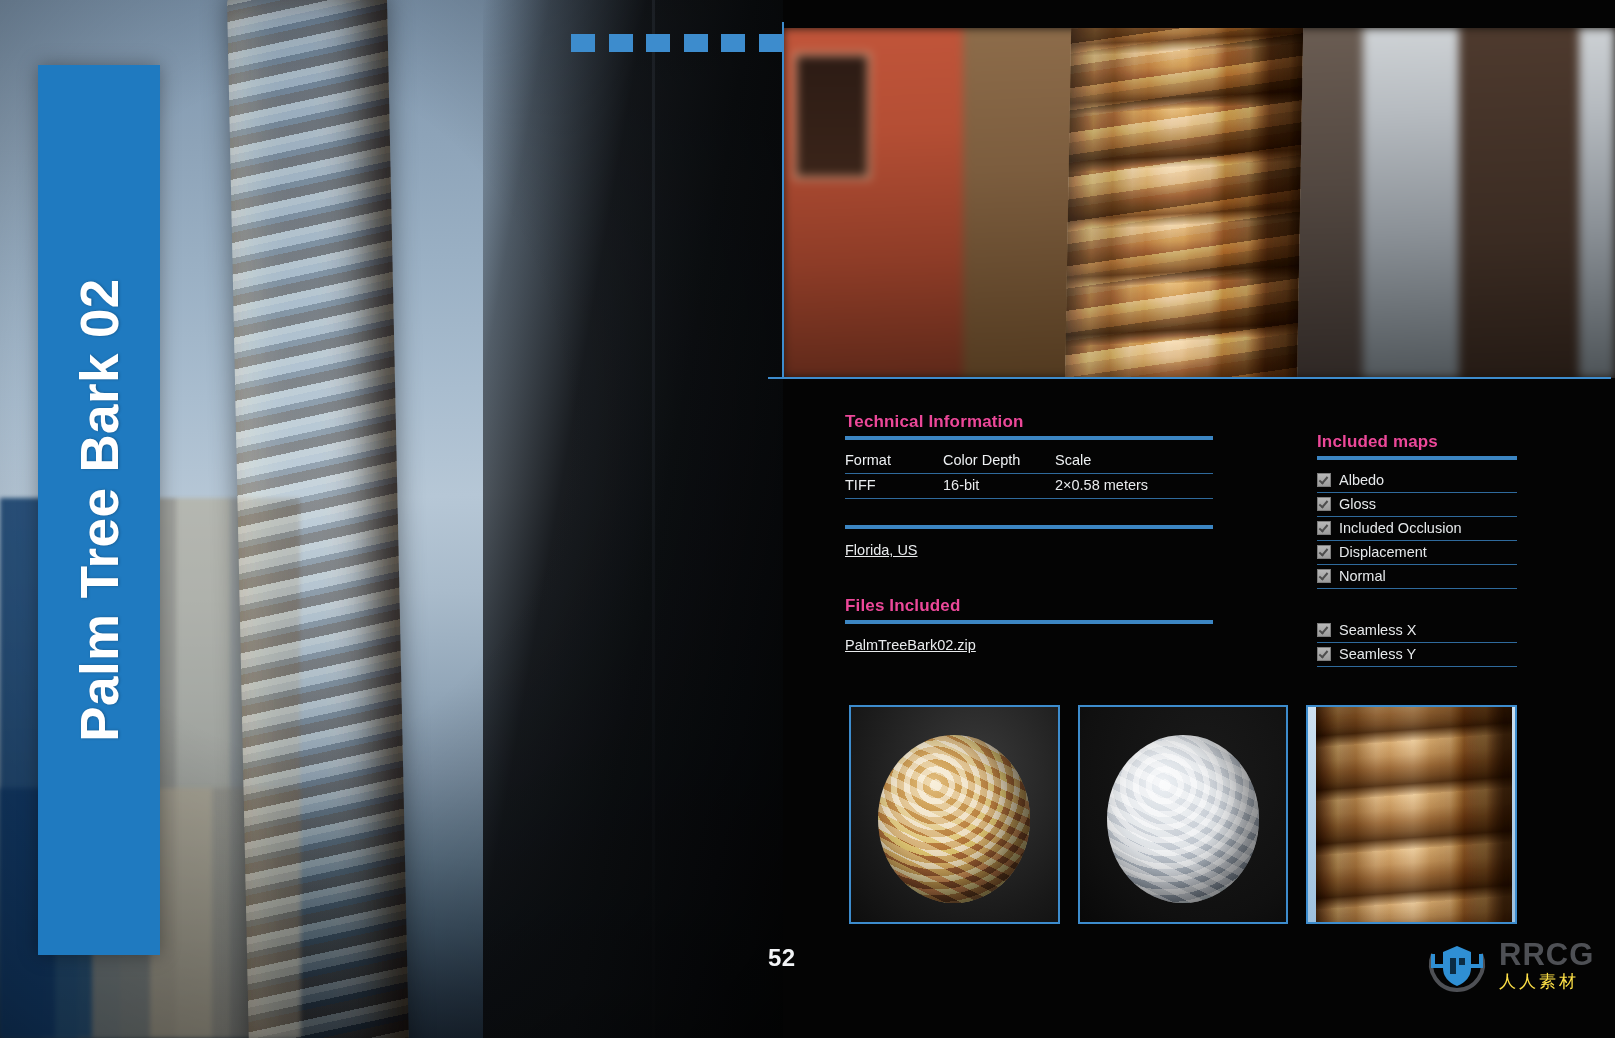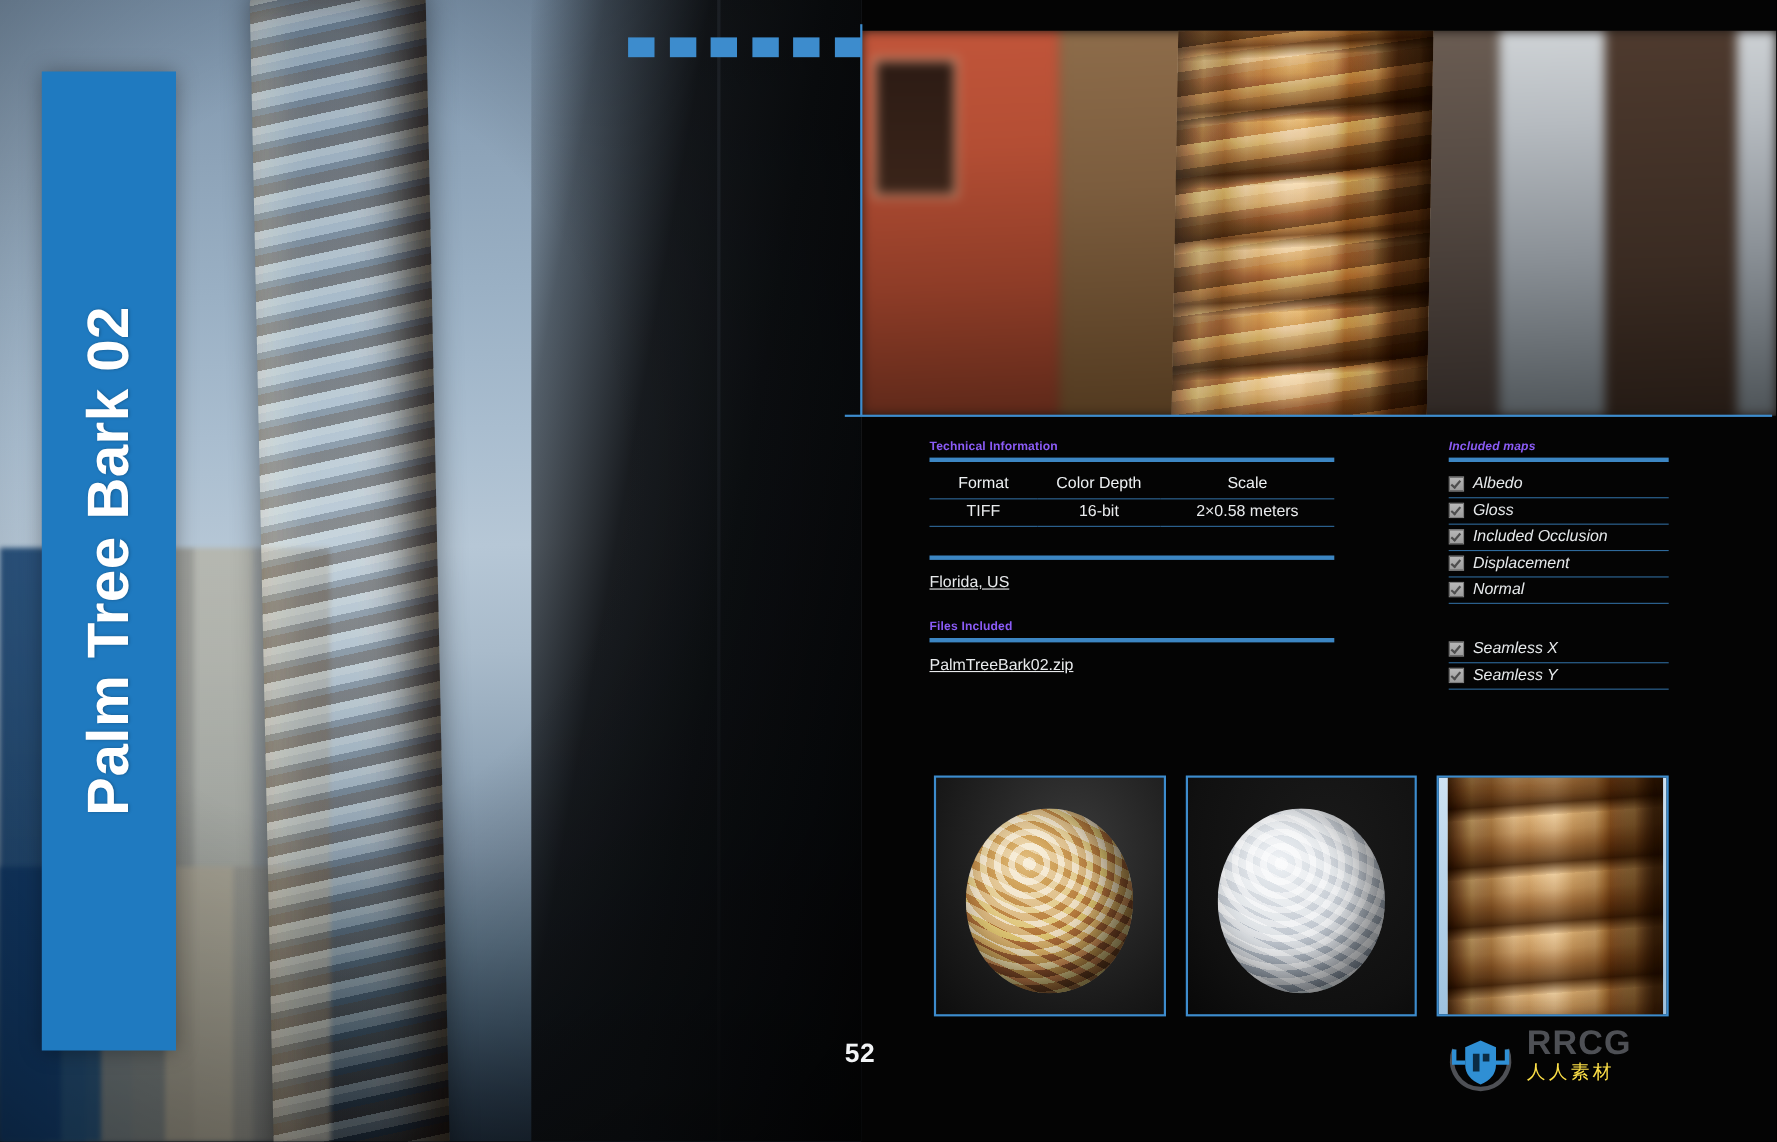--- a/index.html
+++ b/index.html
@@ -253,40 +253,40 @@
 
   
   .panel-tech {
     position: absolute;
     left: 845px; top: 400px;
     width: 368px;
     color: #e9ebed;
   }
   .panel-maps {
     position: absolute;
-    left: 1317px; top: 400px;
+    left: 1317px; top: 420px;
     width: 200px;
     color: #e9ebed;
-    font-style: italic;
   }
   .sec-title {
-    color: #8b5cf6;
-    font-size: 11px;
+    color: #ec4899;
+    font-size: 17px;
     font-weight: bold;
     letter-spacing: .15px;
     padding-bottom: 4px;
+    margin-top: 12px;
   }
   .sec-rule {
     height: 4px;
     background: #3c86c3;
     margin-bottom: 9px;
   }
   .tbl { width: 100%; border-collapse: collapse; }
   .tbl th, .tbl td {
-    text-align: center;
+    text-align: left;
     font-weight: normal;
     font-size: 14.5px;
     color: #e9ebed;
     padding: 3px 0 5px 0;
     border-bottom: 1px solid #2f6a9c;
   }
   .tbl th { color: #eef1f3; }
   .col-a { width: 98px; }
   .col-b { width: 112px; }
   .block-gap { height: 26px; }
@@ -398,22 +398,22 @@
     left: 768px; top: 944px;
     color: #f2f4f6;
     font-size: 24px;
     font-weight: bold;
     letter-spacing: .5px;
   }
 
   
   .watermark {
     position: absolute;
-    left: 1314px; top: 932px;
-    display: flex; gap: 10px;
+    left: 1425px; top: 932px;
+    display: flex; align-items: center; gap: 10px;
   }
   .wm-mark { width: 64px; height: 64px; position: relative; }
   .wm-text { display: flex; flex-direction: column; line-height: 1; }
   .wm-rrcg {
     color: #4e5055;
     font-size: 31px;
     font-weight: bold;
     letter-spacing: 1px;
   }
   .wm-cn {

